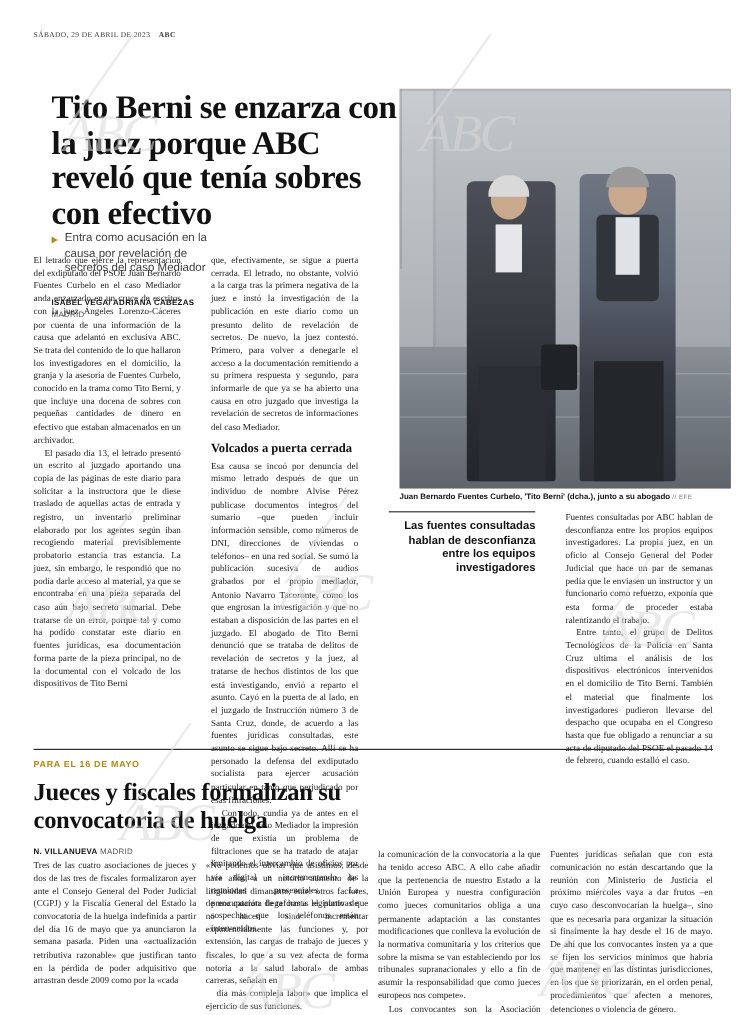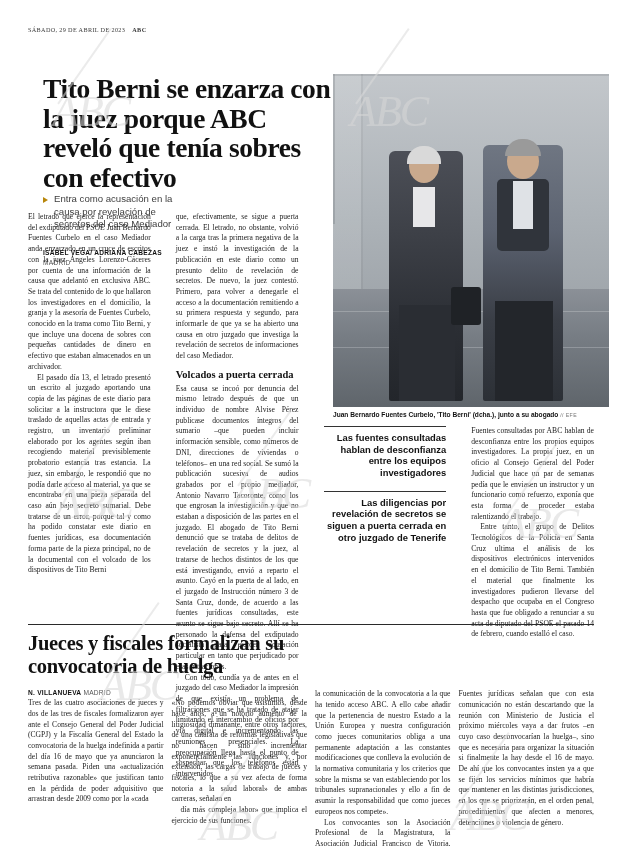--- a/index.html
+++ b/index.html
@@ -423,38 +423,36 @@
       <h2 class="subhead">Volcados a puerta cerrada</h2>
       <p>Esa causa se incoó por denuncia del mismo letrado después de que un individuo de nombre Alvise Pérez publicase documentos íntegros del sumario –que pueden incluir información sensible, como números de DNI, direcciones de viviendas o teléfonos– en una red social. Se sumó la publicación sucesiva de audios grabados por el propio mediador, Antonio Navarro Tacoronte, como los que engrosan la investigación y que no estaban a disposición de las partes en el juzgado. El abogado de Tito Berni denunció que se trataba de delitos de revelación de secretos y la juez, al tratarse de hechos distintos de los que está investigando, envió a reparto el asunto. Cayó en la puerta de al lado, en el juzgado de Instrucción número 3 de Santa Cruz, donde, de acuerdo a las fuentes jurídicas consultadas, este asunto se sigue bajo secreto. Allí se ha personado la defensa del exdiputado socialista para ejercer acusación particular en tanto que perjudicado por esas filtraciones.</p>
       <p>Con todo, cundía ya de antes en el juzgado del caso Mediador la impresión de que existía un problema de filtraciones que se ha tratado de atajar limitando el intercambio de oficios por vía digital e incrementando las reuniones presenciales. La preocupación llega hasta el punto de sospechar que los teléfonos están intervenidos.</p>
     </div>
 
     <div class="col col3">
       <div style="height:214px;"></div>
       <div class="destacado">
         <p>Las fuentes consultadas hablan de desconfianza entre los equipos investigadores</p>
       </div>
-      <div class="destacado">
-        <p>Las diligencias por revelación de secretos se siguen a puerta cerrada en otro juzgado de Tenerife</p>
-      </div>
     </div>
 
     <div class="col col4">
       <div style="height:214px;"></div>
       <p>Fuentes consultadas por ABC hablan de desconfianza entre los propios equipos investigadores. La propia juez, en un oficio al Consejo General del Poder Judicial que hace un par de semanas pedía que le enviasen un instructor y un funcionario como refuerzo, exponía que esta forma de proceder estaba ralentizando el trabajo.</p>
       <p>Entre tanto, el grupo de Delitos Tecnológicos de la Policía en Santa Cruz ultima el análisis de los dispositivos electrónicos intervenidos en el domicilio de Tito Berni. También el material que finalmente los investigadores pudieron llevarse del despacho que ocupaba en el Congreso hasta que fue obligado a renunciar a su acta de diputado del PSOE el pasado 14 de febrero, cuando estalló el caso.</p>
     </div>
   </div>
 
   <div style="position:absolute; top:547px; left:320px; width:139px;">
   </div>
 
   <div class="hr-main"></div>
 
   <div class="article-bottom">
+    <div class="kicker">PARA EL 16 DE MAYO</div>
     <h2 class="headline2">Jueces y fiscales formalizan su convocatoria de huelga</h2>
 
     <div class="bottom-cols">
       <div class="bcol">
         <div class="byline2">
           <span class="authors">N. VILLANUEVA</span>
           <span class="place">MADRID</span>
         </div>
         <p>Tres de las cuatro asociaciones de jueces y dos de las tres de fiscales formalizaron ayer ante el Consejo General del Poder Judicial (CGPJ) y la Fiscalía General del Estado la convocatoria de la huelga indefinida a partir del día 16 de mayo que ya anunciaron la semana pasada. Piden una «actualización retributiva razonable» que justifican tanto en la pérdida de poder adquisitivo que arrastran desde 2009 como por la «cada</p>
       </div>

